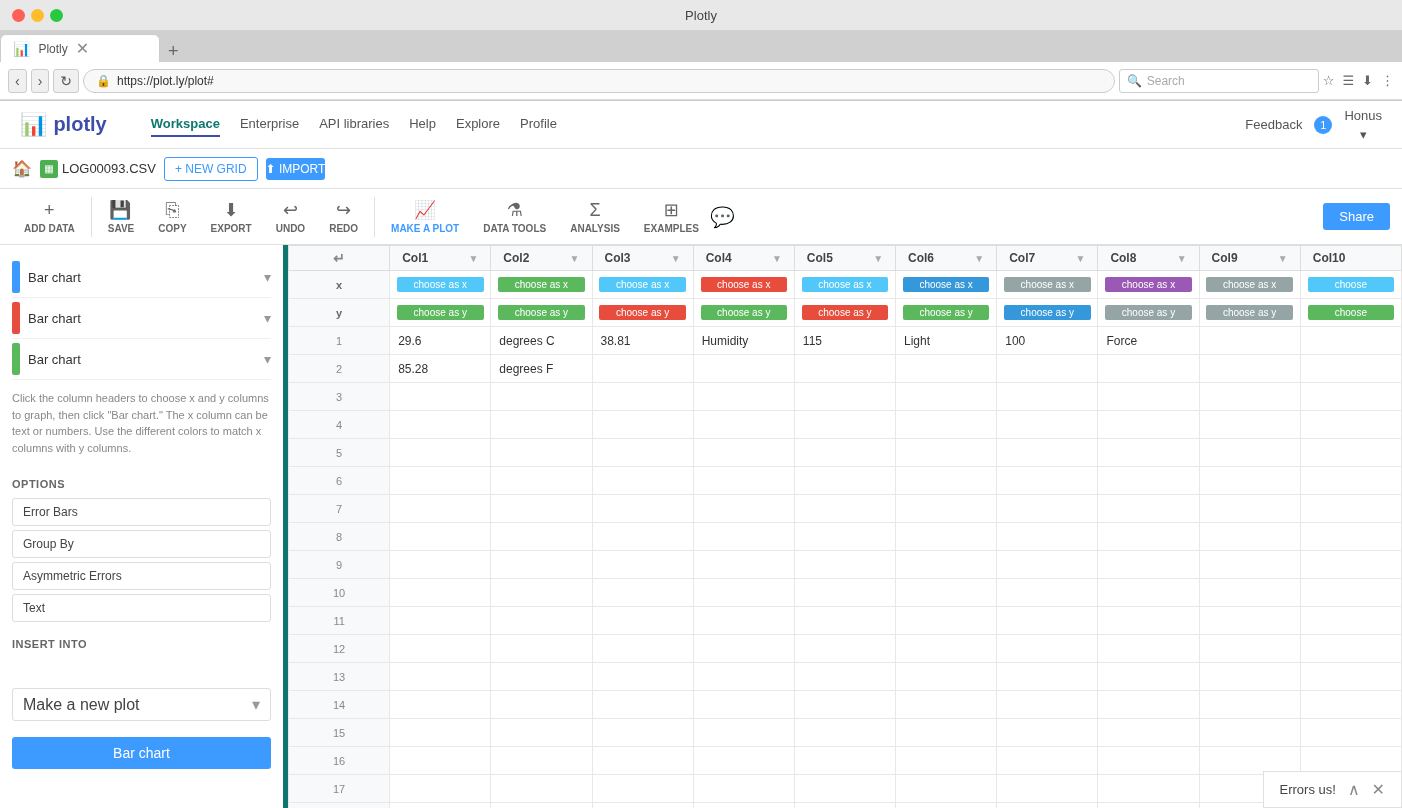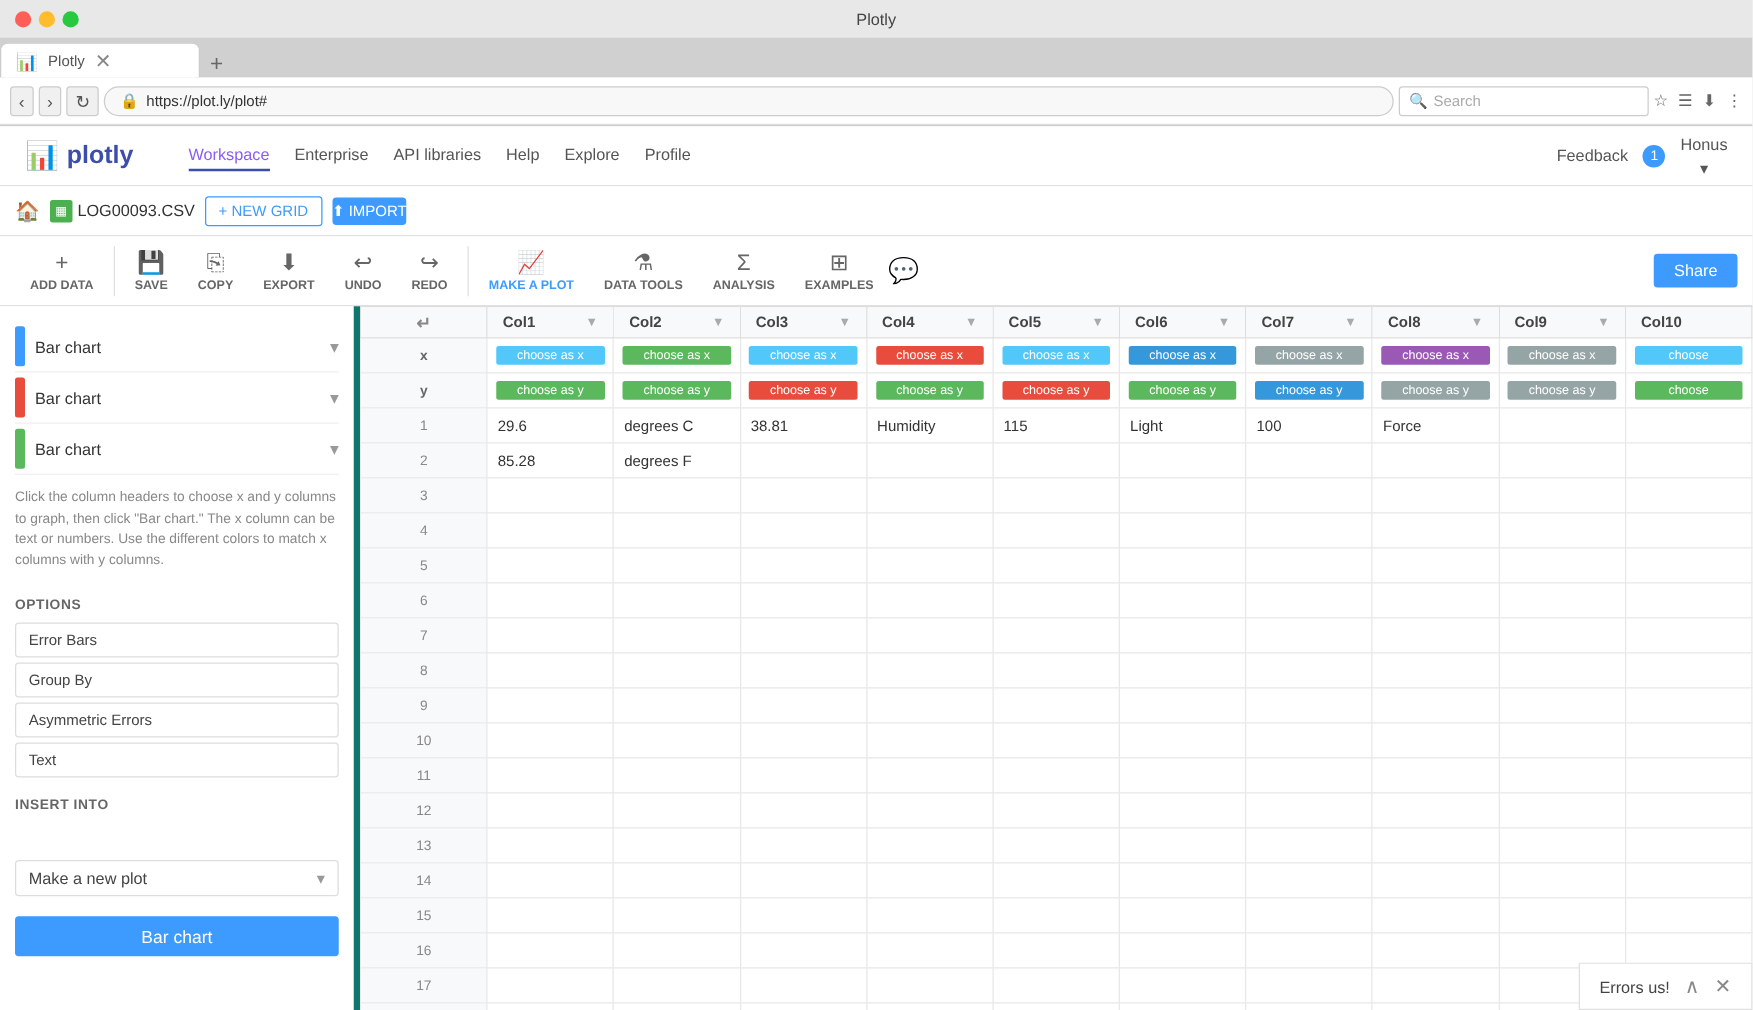--- a/index.html
+++ b/index.html
@@ -25,21 +25,21 @@
     .url-text { color: #333; font-size: 12px; flex: 1; }
     .search-bar { border: 1px solid #ccc; border-radius: 3px; padding: 4px 8px; font-size: 12px; width: 200px; background: #fff; display: flex; align-items: center; gap: 4px; }
     .browser-actions { display: flex; gap: 8px; align-items: center; color: #666; }
 
     
     .app-header { background: #fff; border-bottom: 1px solid #e0e0e0; display: flex; align-items: center; padding: 0 20px; height: 48px; gap: 24px; }
     .logo { display: flex; align-items: center; gap: 6px; color: #3d4dab; font-size: 20px; font-weight: bold; }
     .logo-icon { color: #3d9bff; font-size: 22px; }
     .nav-links { display: flex; gap: 20px; margin-left: 20px; }
     .nav-link { color: #555; font-size: 13px; cursor: pointer; text-decoration: none; padding: 4px 0; }
-    .nav-link.active { color: #8b5cf6; border-bottom: 2px solid #3d4dab; }
+    .nav-link.active { color: #0f766e; border-bottom: 2px solid #3d4dab; font-weight: bold; }
     .header-right { margin-left: auto; display: flex; align-items: center; gap: 12px; }
     .feedback-btn { color: #555; font-size: 13px; cursor: pointer; }
     .notification-badge { background: #3d9bff; color: #fff; border-radius: 50%; width: 18px; height: 18px; display: flex; align-items: center; justify-content: center; font-size: 11px; }
     .user-menu { color: #555; font-size: 13px; cursor: pointer; display: flex; align-items: center; gap: 4px; flex-direction: column; }
 
     
     .sub-header { background: #fff; border-bottom: 1px solid #e0e0e0; display: flex; align-items: center; padding: 0 12px; height: 40px; gap: 8px; }
     .new-grid-btn { background: #fff; border: 1px solid #3d9bff; color: #3d9bff; border-radius: 3px; padding: 4px 10px; font-size: 12px; cursor: pointer; display: flex; align-items: center; gap: 4px; }
     .import-btn { background: #3d9bff; border: none; color: #fff; border-radius: 3px; padding: 4px 0; font-size: 12px; cursor: pointer; display: flex; align-items: center; gap: 4px; }
 
@@ -62,21 +62,21 @@
     .chart-row { display: flex; align-items: center; gap: 8px; padding: 4px 0; border-bottom: 1px solid #f0f0f0; }
     .color-bar { width: 8px; height: 32px; border-radius: 2px; flex-shrink: 0; }
     .chart-label { font-size: 13px; color: #333; flex: 1; }
     .chart-dropdown { color: #999; font-size: 14px; cursor: pointer; }
     .hint-text { font-size: 11px; color: #888; line-height: 1.5; padding: 10px 0; }
     .options-section { margin-top: 12px; }
     .options-title { font-size: 11px; font-weight: 700; color: #666; text-transform: uppercase; letter-spacing: 0.5px; margin-bottom: 8px; }
     .option-btn { display: block; width: 100%; text-align: left; background: #fff; border: 1px solid #ddd; border-radius: 3px; padding: 6px 10px; margin-bottom: 4px; font-size: 12px; color: #444; cursor: pointer; }
     .insert-section { margin-top: 16px; }
     .insert-title { font-size: 11px; font-weight: 700; color: #666; text-transform: uppercase; letter-spacing: 0.5px; margin-bottom: 8px; }
-    .insert-dropdown { display: flex; align-items: center; gap: 4px; border: 1px solid #ddd; border-radius: 3px; padding: 6px 10px; font-size: 13px; color: #444; cursor: pointer; margin-top: 38px; }
+    .insert-dropdown { display: flex; align-items: center; gap: 4px; border: 1px solid #ddd; border-radius: 3px; padding: 6px 10px; font-size: 16px; color: #444; cursor: pointer; margin-top: 38px; }
     .insert-dropdown-arrow { margin-left: auto; color: #999; }
     .bar-chart-btn { background: #3d9bff; color: #fff; border: none; border-radius: 3px; padding: 8px 20px; font-size: 14px; cursor: pointer; margin-top: 16px; width: 100%; }
 
     
     .grid-area { flex: 1; overflow: auto; background: #fff; }
     .spreadsheet { width: 100%; border-collapse: collapse; font-size: 12px; }
     .spreadsheet th { background: #f8f9fa; border: 1px solid #ddd; padding: 4px 8px; font-weight: 600; color: #444; text-align: center; position: sticky; top: 0; z-index: 10; min-width: 100px; }
     .spreadsheet td { border: 1px solid #e8e8e8; padding: 0; min-width: 100px; height: 28px; vertical-align: middle; }
     .row-num { background: #f8f9fa; border: 1px solid #ddd; padding: 4px 8px; color: #888; text-align: center; min-width: 40px; font-size: 11px; position: sticky; left: 0; z-index: 5; }
     .corner-cell { background: #f8f9fa; border: 1px solid #ddd; min-width: 40px; position: sticky; top: 0; left: 0; z-index: 20; }

